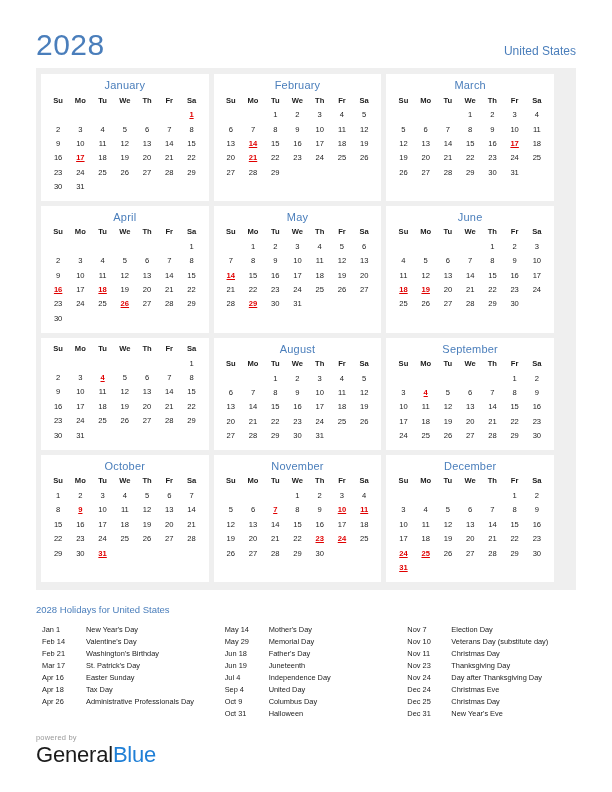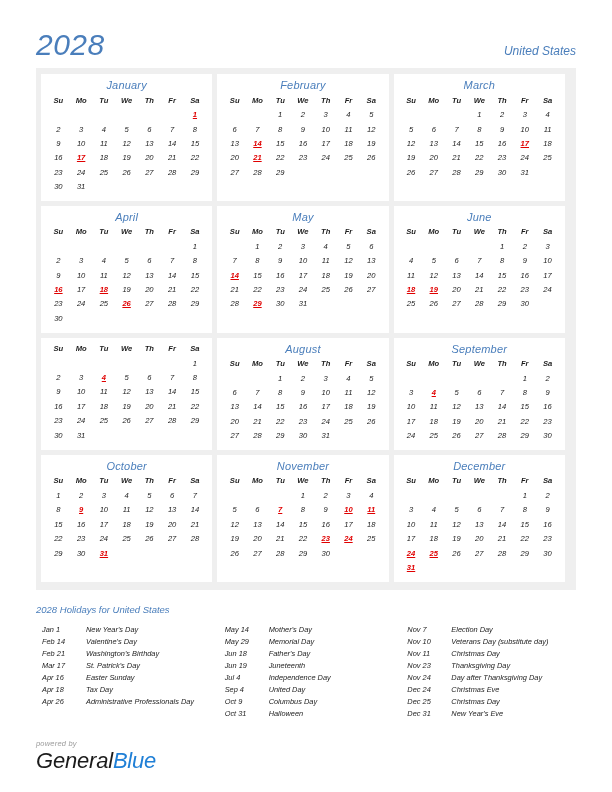--- a/index.html
+++ b/index.html
@@ -14,21 +14,20 @@
     color: #222222;
     overflow: hidden;
   }
 
   .page {
     position: relative;
     width: 612px;
     height: 792px;
     box-sizing: border-box;
     padding: 0 36px;
-    font-style: italic;
   }
 
   
   .header {
     display: flex;
     align-items: baseline;
     justify-content: space-between;
     padding-top: 30px;
     padding-bottom: 8px;
   }
@@ -42,21 +41,21 @@
   .country-title {
     font-size: 12px;
     font-weight: normal;
     color: #4a7ebb;
     line-height: 1;
   }
 
   
   .cal-panel {
     background: #efefef;
-    padding: 6px 11px 8px 5px;
+    padding: 6px 22px 8px 5px;
     box-sizing: border-box;
   }
   .cal-grid {
     display: grid;
     grid-template-columns: repeat(3, 1fr);
     gap: 5px;
   }
   .month-card {
     background: #ffffff;
     padding: 5px 6px 7px 6px;
@@ -128,21 +127,21 @@
     flex: 0 0 44px;
   }
   .hol-name {
     flex: 1 1 auto;
   }
 
   
   .footer {
     position: absolute;
     left: 36px;
-    bottom: 20px;
+    bottom: 26px;
   }
   .powered-by {
     font-size: 7.5px;
     color: #9a9a9a;
     letter-spacing: 0.2px;
     padding-bottom: 1px;
   }
   .logo {
     font-size: 22px;
     line-height: 1.05;

